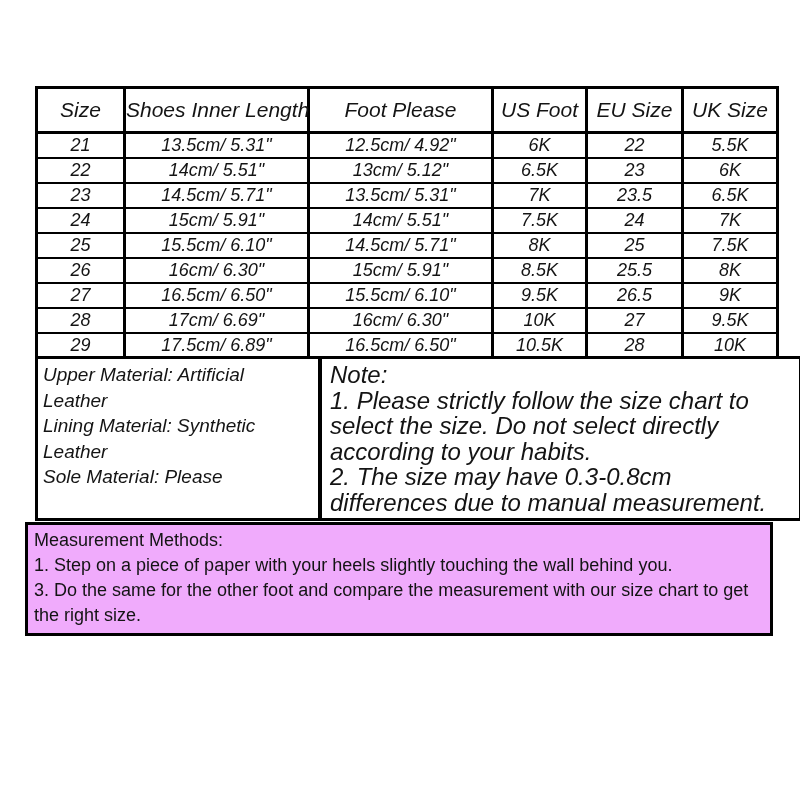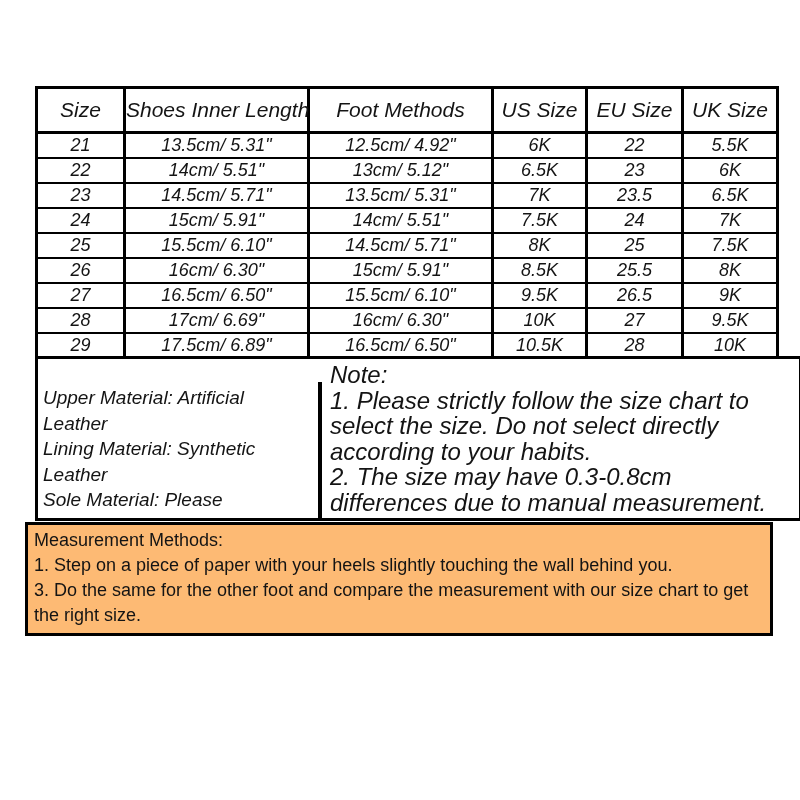--- a/index.html
+++ b/index.html
@@ -51,39 +51,38 @@
     margin-top: -3px;
     background: #ffffff;
   }
   .materials-cell {
     width: 269px;
     border-right: 4px solid #000000;
     padding: 3px 6px 3px 5px;
     font-size: 19px;
     line-height: 25.5px;
     box-sizing: content-box;
-    margin-top: 23px;
   }
   .note-cell {
     flex: 1;
     padding: 3px 4px 3px 8px;
     font-size: 24px;
     line-height: 25.5px;
   }
   .measure-box {
     position: absolute;
     left: 25px;
     top: 522px;
     width: 748px;
     box-sizing: border-box;
     border: 3px solid #000000;
     padding: 3px 6px 5px 6px;
     font-size: 18px;
     line-height: 25px;
-    background: #fdba74;
+    background: #f0abfc;
   }
 </style>
 </head>
 <body>
 
 <div class="canvas">
 
   <div class="chart-block">
 
     <table class="size-table">
@@ -92,22 +91,22 @@
         <col style="width:184px">
         <col style="width:184px">
         <col style="width:94px">
         <col style="width:96px">
         <col style="width:95px">
       </colgroup>
       <thead>
         <tr>
           <th>Size</th>
           <th>Shoes Inner Length</th>
-          <th>Foot Methods</th>
-          <th>US Size</th>
+          <th>Foot Please</th>
+          <th>US Foot</th>
           <th>EU Size</th>
           <th>UK Size</th>
         </tr>
       </thead>
       <tbody>
           <tr>
             <td>21</td>
             <td>13.5cm/ 5.31"</td>
             <td>12.5cm/ 4.92"</td>
             <td>6K</td>

